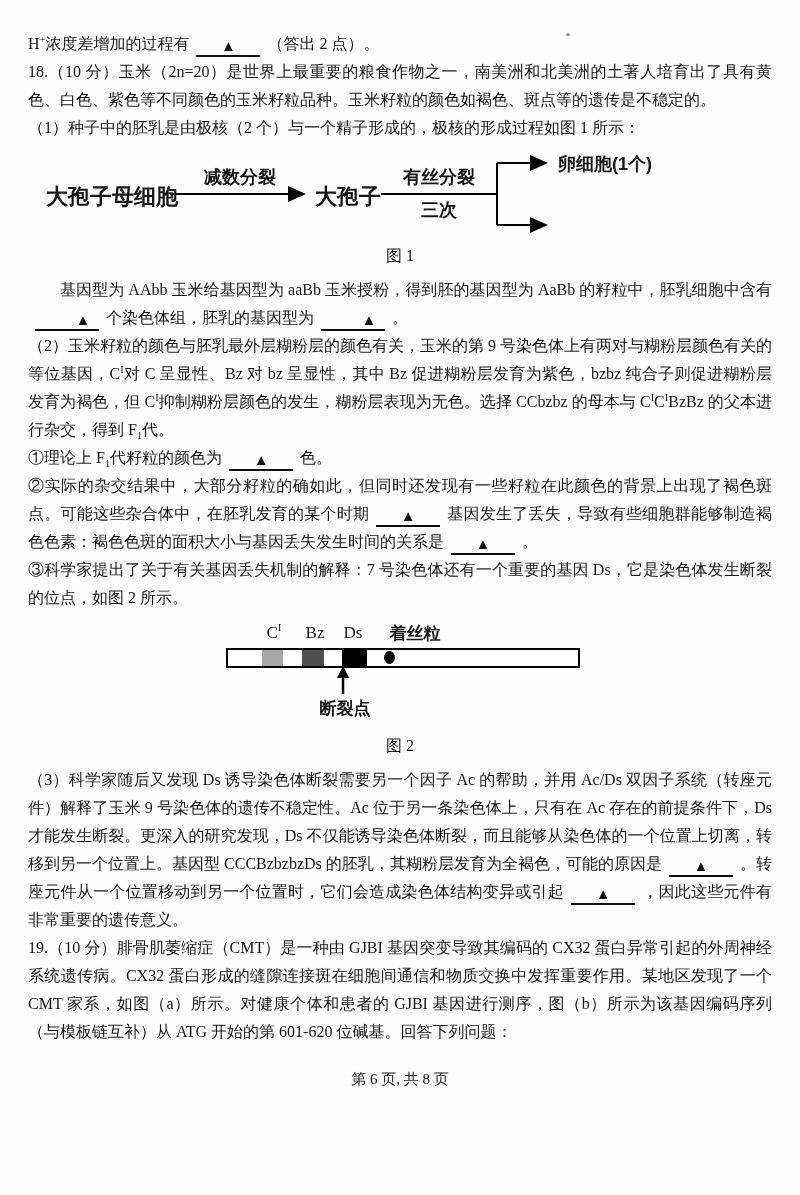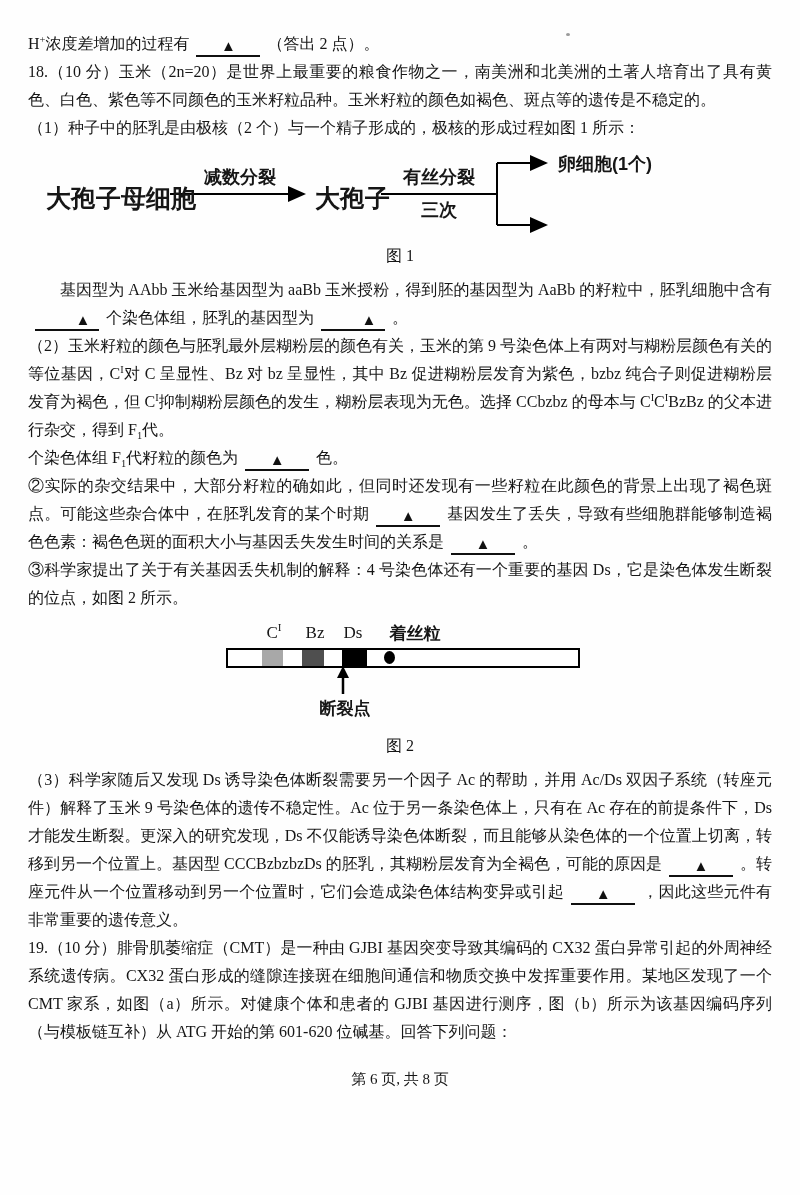--- a/index.html
+++ b/index.html
@@ -14,21 +14,21 @@
   .blank{display:inline-block;width:64px;height:17px;line-height:15px;text-align:center;
          border-bottom:2px solid #101010;margin:0 7px;vertical-align:-2px;}
   .blank .tri{font-size:15px;color:#111;}
   
   .hei{font-family:"Liberation Sans","DejaVu Sans",sans-serif;font-weight:700;}
   .serif{font-family:"Liberation Serif","DejaVu Serif",serif;}
   .figure1{position:relative;height:122px;margin:8px 0 4px 0;}
   .figure2{position:relative;height:146px;margin:6px 0 2px 0;}
   .fig-svg{position:absolute;left:0;top:0;}
   .fl{position:absolute;font-size:18px;white-space:nowrap;}
-  .fl.big{font-size:25px;}
+  .fl.big{font-size:22px;}
   .ctr{transform:translateX(-50%);}
   .figcap{position:absolute;left:0;right:0;text-align:center;font-size:16px;}
   .f2l{position:absolute;font-size:17px;white-space:nowrap;}
   .chrbar{position:absolute;left:198px;top:30px;width:350px;height:16px;border:2px solid #000;background:#fff;}
   .seg{position:absolute;top:0;height:100%;}
   .oval{position:absolute;left:156px;top:1px;width:11px;height:13px;border-radius:50%;background:#000;}
   .footer{width:744px;text-align:center;font-size:15px;margin-top:24px;}
   .stray{position:absolute;left:566px;top:33px;width:4px;height:3px;background:#9a9a9a;border-radius:50%;}
   svg line{stroke:#000;stroke-width:2;}
 </style>
@@ -63,23 +63,23 @@
     <span class="fl hei big" style="left:287px;top:32px">大孢子</span>
     <span class="fl hei ctr" style="left:411px;top:15px">有丝分裂</span>
     <span class="fl hei ctr" style="left:411px;top:48px">三次</span>
     <span class="fl hei" style="left:530px;top:2px">卵细胞(1个)</span>
     <div class="figcap" style="top:96px">图 1</div>
   </div>
 
   <div class="textblock">
       <div class="para indent"><span>基因型为 AAbb 玉米给基因型为 aaBb 玉米授粉，得到胚的基因型为 AaBb 的籽粒中，胚乳细胞中含有</span><span class="blank"><span class="tri">▲</span></span><span>个染色体组，胚乳的基因型为</span><span class="blank"><span class="tri">▲</span></span><span>。</span></div>
       <div class="para"><span>（2）玉米籽粒的颜色与胚乳最外层糊粉层的颜色有关，玉米的第 9 号染色体上有两对与糊粉层颜色有关的等位基因，C</span><sup>I</sup><span>对 C 呈显性、Bz 对 bz 呈显性，其中 Bz 促进糊粉层发育为紫色，bzbz 纯合子则促进糊粉层发育为褐色，但 C</span><sup>I</sup><span>抑制糊粉层颜色的发生，糊粉层表现为无色。选择 CCbzbz 的母本与 C</span><sup>I</sup><span>C</span><sup>I</sup><span>BzBz 的父本进行杂交，得到 F</span><sub>1</sub><span>代。</span></div>
-      <div class="para"><span>个染色体组 F</span><sub>1</sub><span>代籽粒的颜色为</span><span class="blank"><span class="tri">▲</span></span><span>色。</span></div>
+      <div class="para"><span>①理论上 F</span><sub>1</sub><span>代籽粒的颜色为</span><span class="blank"><span class="tri">▲</span></span><span>色。</span></div>
       <div class="para"><span>②实际的杂交结果中，大部分籽粒的确如此，但同时还发现有一些籽粒在此颜色的背景上出现了褐色斑点。可能这些杂合体中，在胚乳发育的某个时期</span><span class="blank"><span class="tri">▲</span></span><span>基因发生了丢失，导致有些细胞群能够制造褐色色素：褐色色斑的面积大小与基因丢失发生时间的关系是</span><span class="blank"><span class="tri">▲</span></span><span>。</span></div>
-      <div class="para"><span>③科学家提出了关于有关基因丢失机制的解释：4 号染色体还有一个重要的基因 Ds，它是染色体发生断裂的位点，如图 2 所示。</span></div>
+      <div class="para"><span>③科学家提出了关于有关基因丢失机制的解释：7 号染色体还有一个重要的基因 Ds，它是染色体发生断裂的位点，如图 2 所示。</span></div>
     </div>
 
   <div class="figure2">
     <span class="f2l serif ctr" style="left:246px;top:5px"><span>C</span><sup>I</sup></span>
     <span class="f2l serif ctr" style="left:287px;top:5px">Bz</span>
     <span class="f2l serif ctr" style="left:325px;top:5px">Ds</span>
     <span class="f2l hei ctr" style="left:387px;top:4px">着丝粒</span>
     <div class="chrbar">
       <div class="seg" style="left:34px;width:21px;background:#a8a8a8"></div>
       <div class="seg" style="left:74px;width:22px;background:#4f4f4f"></div>

